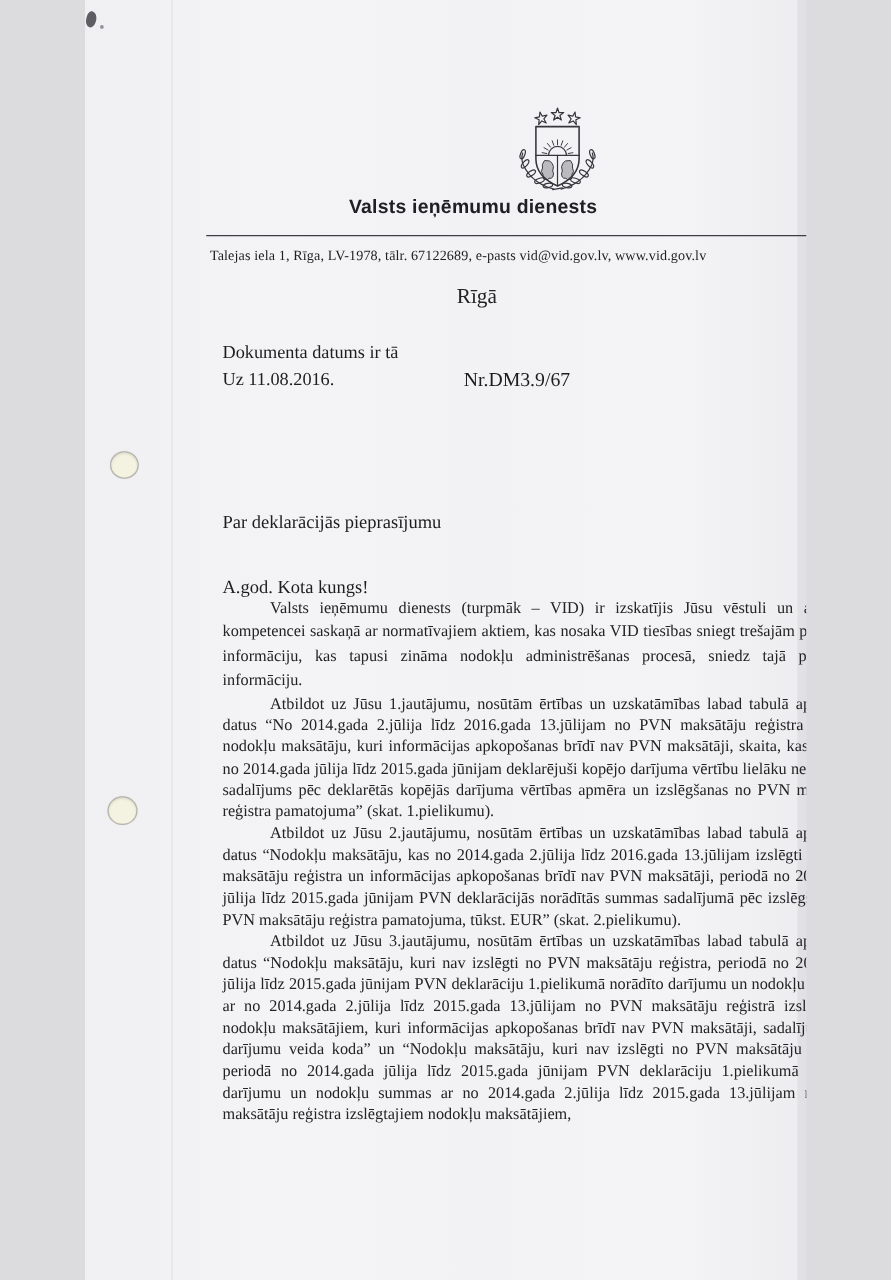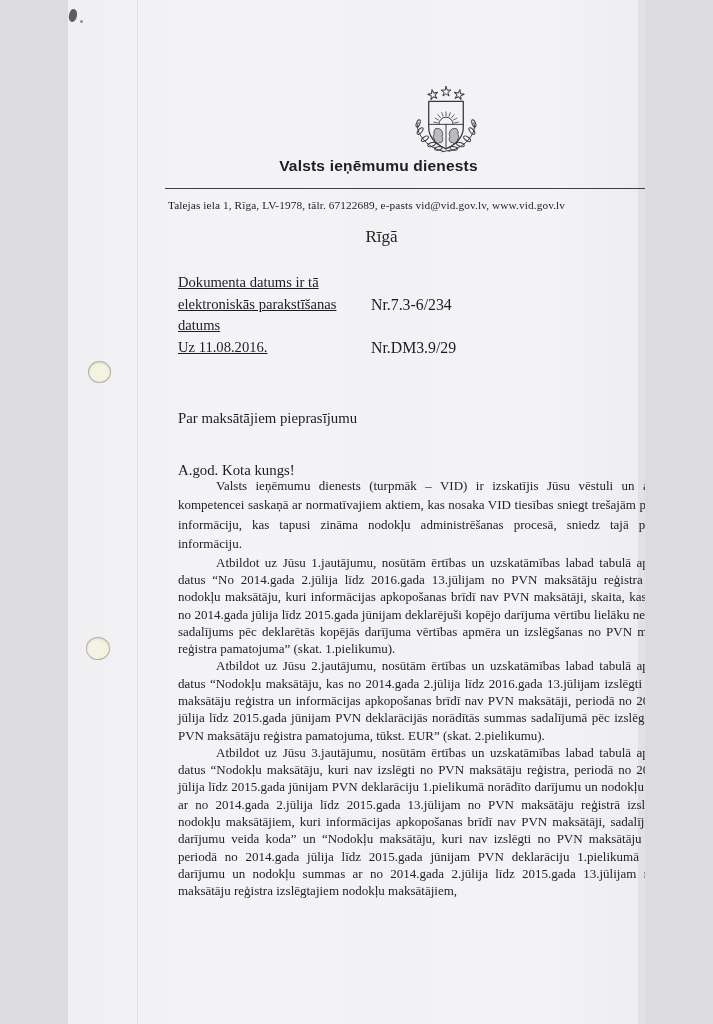--- a/index.html
+++ b/index.html
@@ -32,21 +32,21 @@
     letter-spacing:.2px;color:#202024;}
   .header-rule{position:absolute;left:97px;top:188px;width:523px;height:1px;background:#3d3d42;}
   .address-line{position:absolute;left:0;top:199px;width:100%;text-align:center;
     transform:translateX(10px);font-size:11.3px;color:#1e1e20;letter-spacing:.1px;}
   .city{position:absolute;left:0;top:227px;width:100%;text-align:center;
     transform:translateX(25px);font-size:17px;}
 
   
   .ref-block{position:absolute;left:110px;top:272px;font-size:14.6px;line-height:21.5px;color:#1d1d1f;}
   .ref-row{display:flex;}
-  .ref-left{width:193px;flex:0 0 193px;text-decoration:underline;}
+  .ref-left{width:193px;flex:0 0 193px;}
   .ref-right{font-size:15.8px;}
 
   
   .recipient{position:absolute;right:97px;top:336px;text-align:right;font-size:14.9px;line-height:21.3px;color:#1d1d1f;}
 
   .subject{position:absolute;left:110px;top:410px;font-size:14.8px;color:#1d1d1f;}
   .salutation{position:absolute;left:110px;top:462px;font-size:14.8px;color:#1d1d1f;}
 
   
   .body-text{position:absolute;left:110px;top:476px;width:512px;text-align:justify;
@@ -122,31 +122,27 @@
   <div class="org-name">Valsts ieņēmumu dienests</div>
   <div class="header-rule"></div>
   <div class="address-line">Talejas iela 1, Rīga, LV-1978, tālr. 67122689, e-pasts vid@vid.gov.lv, www.vid.gov.lv</div>
   <div class="city">Rīgā</div>
 
   <div class="ref-block">
     <div class="ref-row">
       <div class="ref-left">Dokumenta datums ir tā</div>
     </div>
     <div class="ref-row">
-      <div class="ref-left">elektroniskās parakstīšanas datums</div>
-      <div class="ref-right">Nr.7.3-6/234</div>
-    </div>
-    <div class="ref-row">
       <div class="ref-left">Uz 11.08.2016.</div>
-      <div class="ref-right">Nr.DM3.9/29</div>
+      <div class="ref-right">Nr.DM3.9/67</div>
     </div>
   </div>
 
 
-  <div class="subject">Par maksātājiem pieprasījumu</div>
+  <div class="subject">Par deklarācijās pieprasījumu</div>
   <div class="salutation">A.god. Kota kungs!</div>
 
   <div class="body-text">
     <p class="first">Valsts ieņēmumu dienests (turpmāk – VID) ir izskatījis Jūsu vēstuli un atbilstoši kompetencei saskaņā ar normatīvajiem aktiem, kas nosaka VID tiesības sniegt trešajām personām informāciju, kas tapusi zināma nodokļu administrēšanas procesā, sniedz tajā pieprasīto informāciju.</p>
     <p>Atbildot uz Jūsu 1.jautājumu, nosūtām ērtības un uzskatāmības labad tabulā apkopotus datus “No 2014.gada 2.jūlija līdz 2016.gada 13.jūlijam no PVN maksātāju reģistra izslēgto nodokļu maksātāju, kuri informācijas apkopošanas brīdī nav PVN maksātāji, skaita, kas periodā no 2014.gada jūlija līdz 2015.gada jūnijam deklarējuši kopējo darījuma vērtību lielāku nekā nulle, sadalījums pēc deklarētās kopējās darījuma vērtības apmēra un izslēgšanas no PVN maksātāju reģistra pamatojuma” (skat. 1.pielikumu).</p>
     <p>Atbildot uz Jūsu 2.jautājumu, nosūtām ērtības un uzskatāmības labad tabulā apkopotus datus “Nodokļu maksātāju, kas no 2014.gada 2.jūlija līdz 2016.gada 13.jūlijam izslēgti no PVN maksātāju reģistra un informācijas apkopošanas brīdī nav PVN maksātāji, periodā no 2014.gada jūlija līdz 2015.gada jūnijam PVN deklarācijās norādītās summas sadalījumā pēc izslēgšanas no PVN maksātāju reģistra pamatojuma, tūkst. EUR” (skat. 2.pielikumu).</p>
     <p>Atbildot uz Jūsu 3.jautājumu, nosūtām ērtības un uzskatāmības labad tabulā apkopotus datus “Nodokļu maksātāju, kuri nav izslēgti no PVN maksātāju reģistra, periodā no 2014.gada jūlija līdz 2015.gada jūnijam PVN deklarāciju 1.pielikumā norādīto darījumu un nodokļu summas ar no 2014.gada 2.jūlija līdz 2015.gada 13.jūlijam no PVN maksātāju reģistrā izslēgtajiem nodokļu maksātājiem, kuri informācijas apkopošanas brīdī nav PVN maksātāji, sadalījumā pēc darījumu veida koda” un “Nodokļu maksātāju, kuri nav izslēgti no PVN maksātāju reģistra, periodā no 2014.gada jūlija līdz 2015.gada jūnijam PVN deklarāciju 1.pielikumā norādīto darījumu un nodokļu summas ar no 2014.gada 2.jūlija līdz 2015.gada 13.jūlijam no PVN maksātāju reģistra izslēgtajiem nodokļu maksātājiem,</p>
   </div>
 
 </div>

